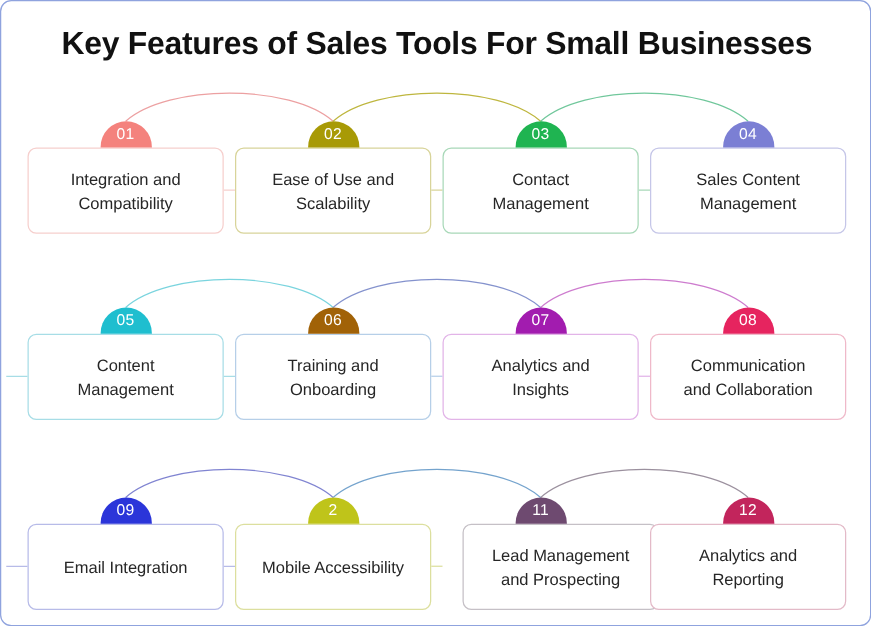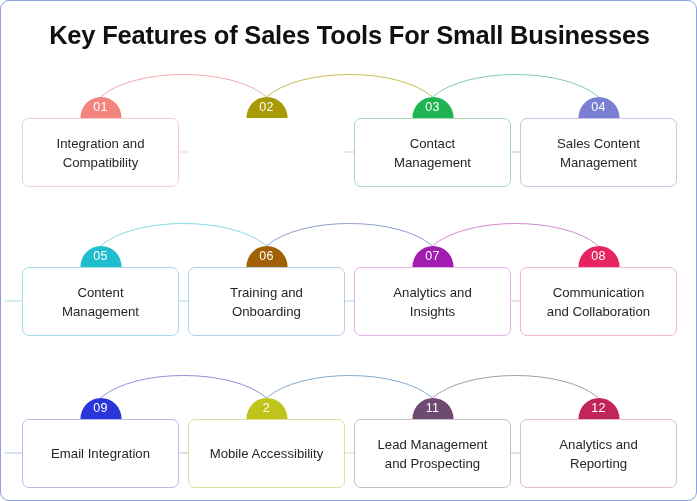--- a/index.html
+++ b/index.html
@@ -143,20 +143,24 @@
 
   <div class="row r0">
       <div class="cell" style="left: 21px;">
         <div class="card" style="border-color: rgb(246, 207, 205);">
           <div class="card-label">Integration and
 Compatibility</div>
         </div>
         <div class="badge" style="background: rgb(244, 130, 125);">01</div>
       </div>
       <div class="cell" style="left: 187px;">
+        <div class="card" style="border-color: rgb(216, 212, 154);">
+          <div class="card-label">Ease of Use and
+Scalability</div>
+        </div>
         <div class="badge" style="background: rgb(168, 154, 6); text-align: center;">02</div>
       </div>
       <div class="cell" style="left: 353px;">
         <div class="card" style="border-color: rgb(168, 216, 184);">
           <div class="card-label">Contact
 Management</div>
         </div>
         <div class="badge" style="background: rgb(31, 180, 81);">03</div>
       </div>
       <div class="cell" style="left: 519px;">
@@ -204,21 +208,21 @@
         </div>
         <div class="badge" style="background: rgb(43, 53, 217);">09</div>
       </div>
       <div class="cell" style="left: 187px;">
         <div class="card" style="border-color: rgb(220, 223, 158);">
           <div class="card-label">Mobile Accessibility</div>
         </div>
         <div class="badge" style="background: rgb(191, 196, 26);">2</div>
       </div>
       <div class="cell" style="left: 353px;">
-        <div class="card" style="border-color: rgb(197, 192, 198);">
+        <div class="card" style="border-color: rgb(197, 192, 198); margin-left: 16px;">
           <div class="card-label">Lead Management
 and Prospecting</div>
         </div>
         <div class="badge" style="background: rgb(110, 74, 112);">11</div>
       </div>
       <div class="cell" style="left: 519px;">
         <div class="card" style="border-color: rgb(227, 186, 200);">
           <div class="card-label">Analytics and
 Reporting</div>
         </div>

